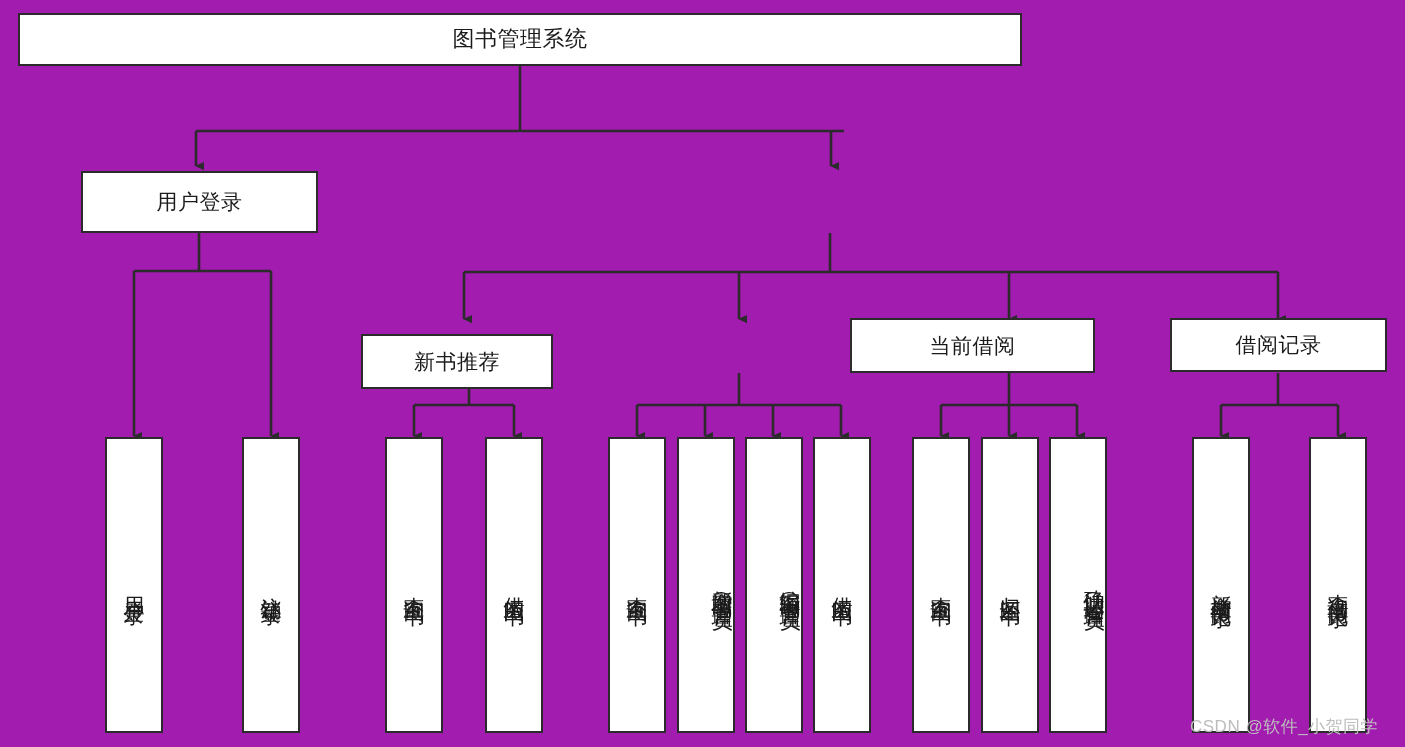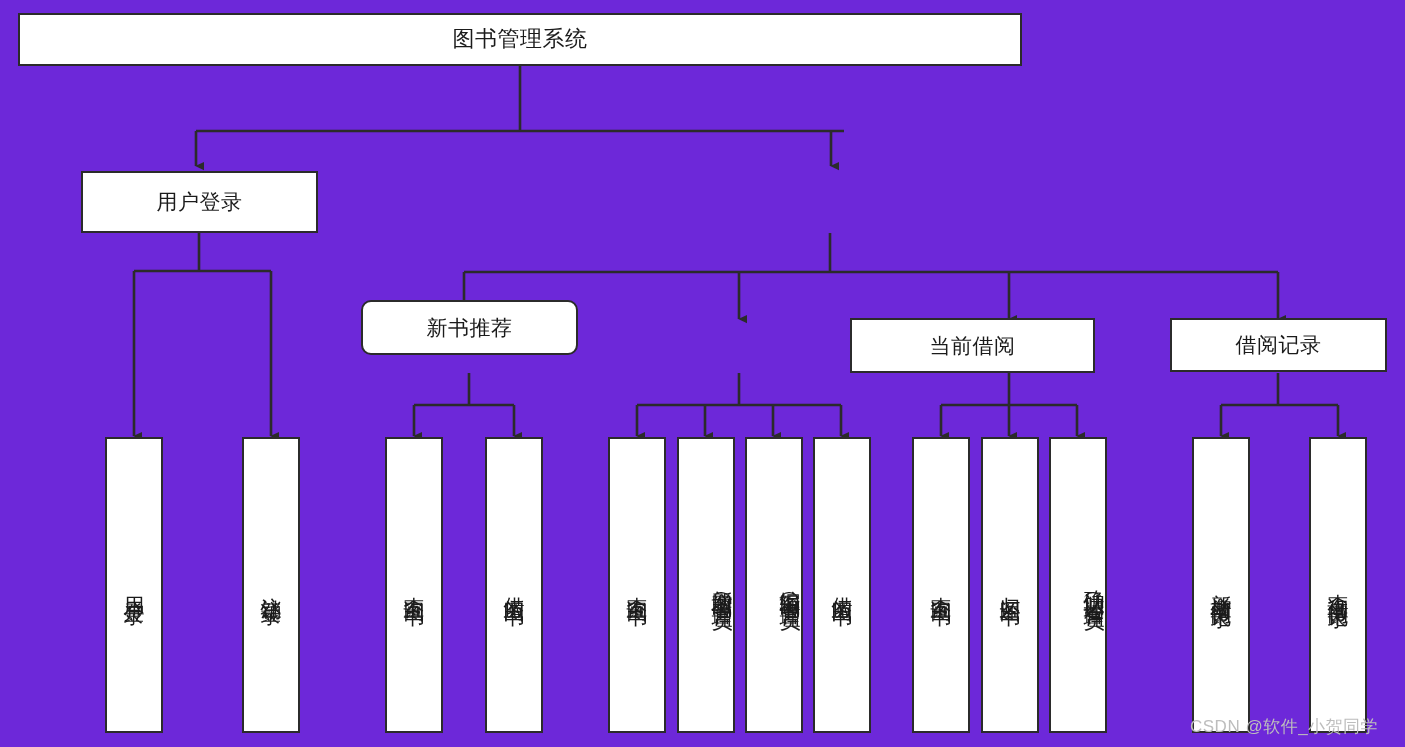--- a/index.html
+++ b/index.html
@@ -5,21 +5,21 @@
   * { box-sizing: border-box; }
   html, body {
     margin: 0; padding: 0;
     background: #ffffff;
     font-family: "Liberation Sans", "DejaVu Sans", sans-serif;
   }
   #canvas {
     position: relative;
     width: 1405px;
     height: 747px;
-    background: #6d28d9;
+    background: #a21caf;
     overflow: hidden;
   }
   #wires {
     position: absolute;
     left: 0; top: 0;
     width: 1405px; height: 747px;
     pointer-events: none;
   }
   .node {
     position: absolute;
@@ -121,21 +121,21 @@
 
   <div class="node h root" style="left:18px; top:13px; width:1004px; height:53px;">
     <span>图书管理系统</span>
   </div>
 
   <div class="node h" style="left:81px; top:171px; width:237px; height:62px;">
     <span>用户登录</span>
   </div>
 
 
-  <div class="node h" style="left:361px; top:300px; width:217px; height:55px;border-radius:10px;">
+  <div class="node h" style="left:361px; top:334px; width:192px; height:55px;">
     <span>新书推荐</span>
   </div>
 
 
   <div class="node h" style="left:850px; top:318px; width:245px; height:55px;">
     <span>当前借阅</span>
   </div>
 
   <div class="node h" style="left:1170px; top:318px; width:217px; height:54px;">
     <span>借阅记录</span>

